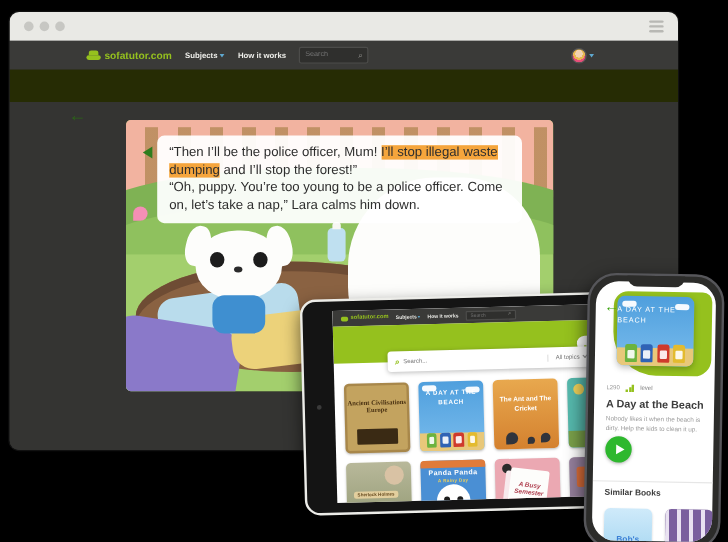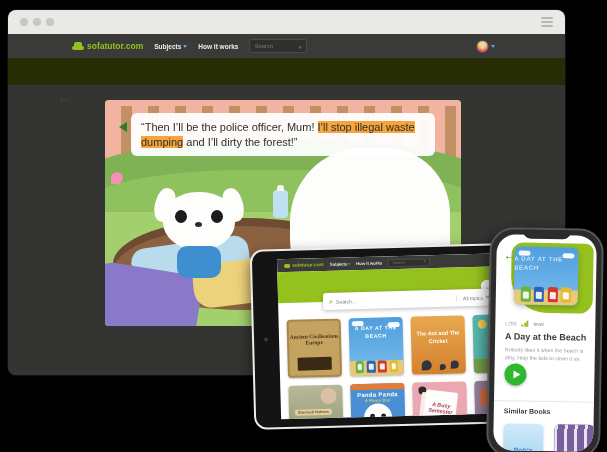--- a/index.html
+++ b/index.html
@@ -221,21 +221,22 @@
         <span class="ear l"></span>
           <span class="ear r"></span>
         <span class="eye l"></span>
           <span class="eye r"></span>
         <span class="nose"></span>
       </div>
       <div class="puppy-body"></div>
 
       <div class="play-tri"></div>
       <div class="storybox">
-        <span>“Then I’ll be the police officer, Mum! </span><span class="hl">I’ll stop illegal waste dumping</span><span> and I’ll dirty the forest!”</span><br>
+        <span>“Then I’ll be the police officer, Mum! </span><span class="hl">I’ll stop illegal waste dumping</span><span> and I’ll stop the forest!”</span><br>
+        <span>“Oh, puppy. You’re too young to be a police officer. Come on, let’s take a nap,” Lara calms him down.</span>
       </div>
     </div>
   </div>
 </div>
 
 <div class="tablet">
   <span class="t-cam"></span>
   <div class="t-screen">
     <div class="t-nav">
       <div class="t-logo">

